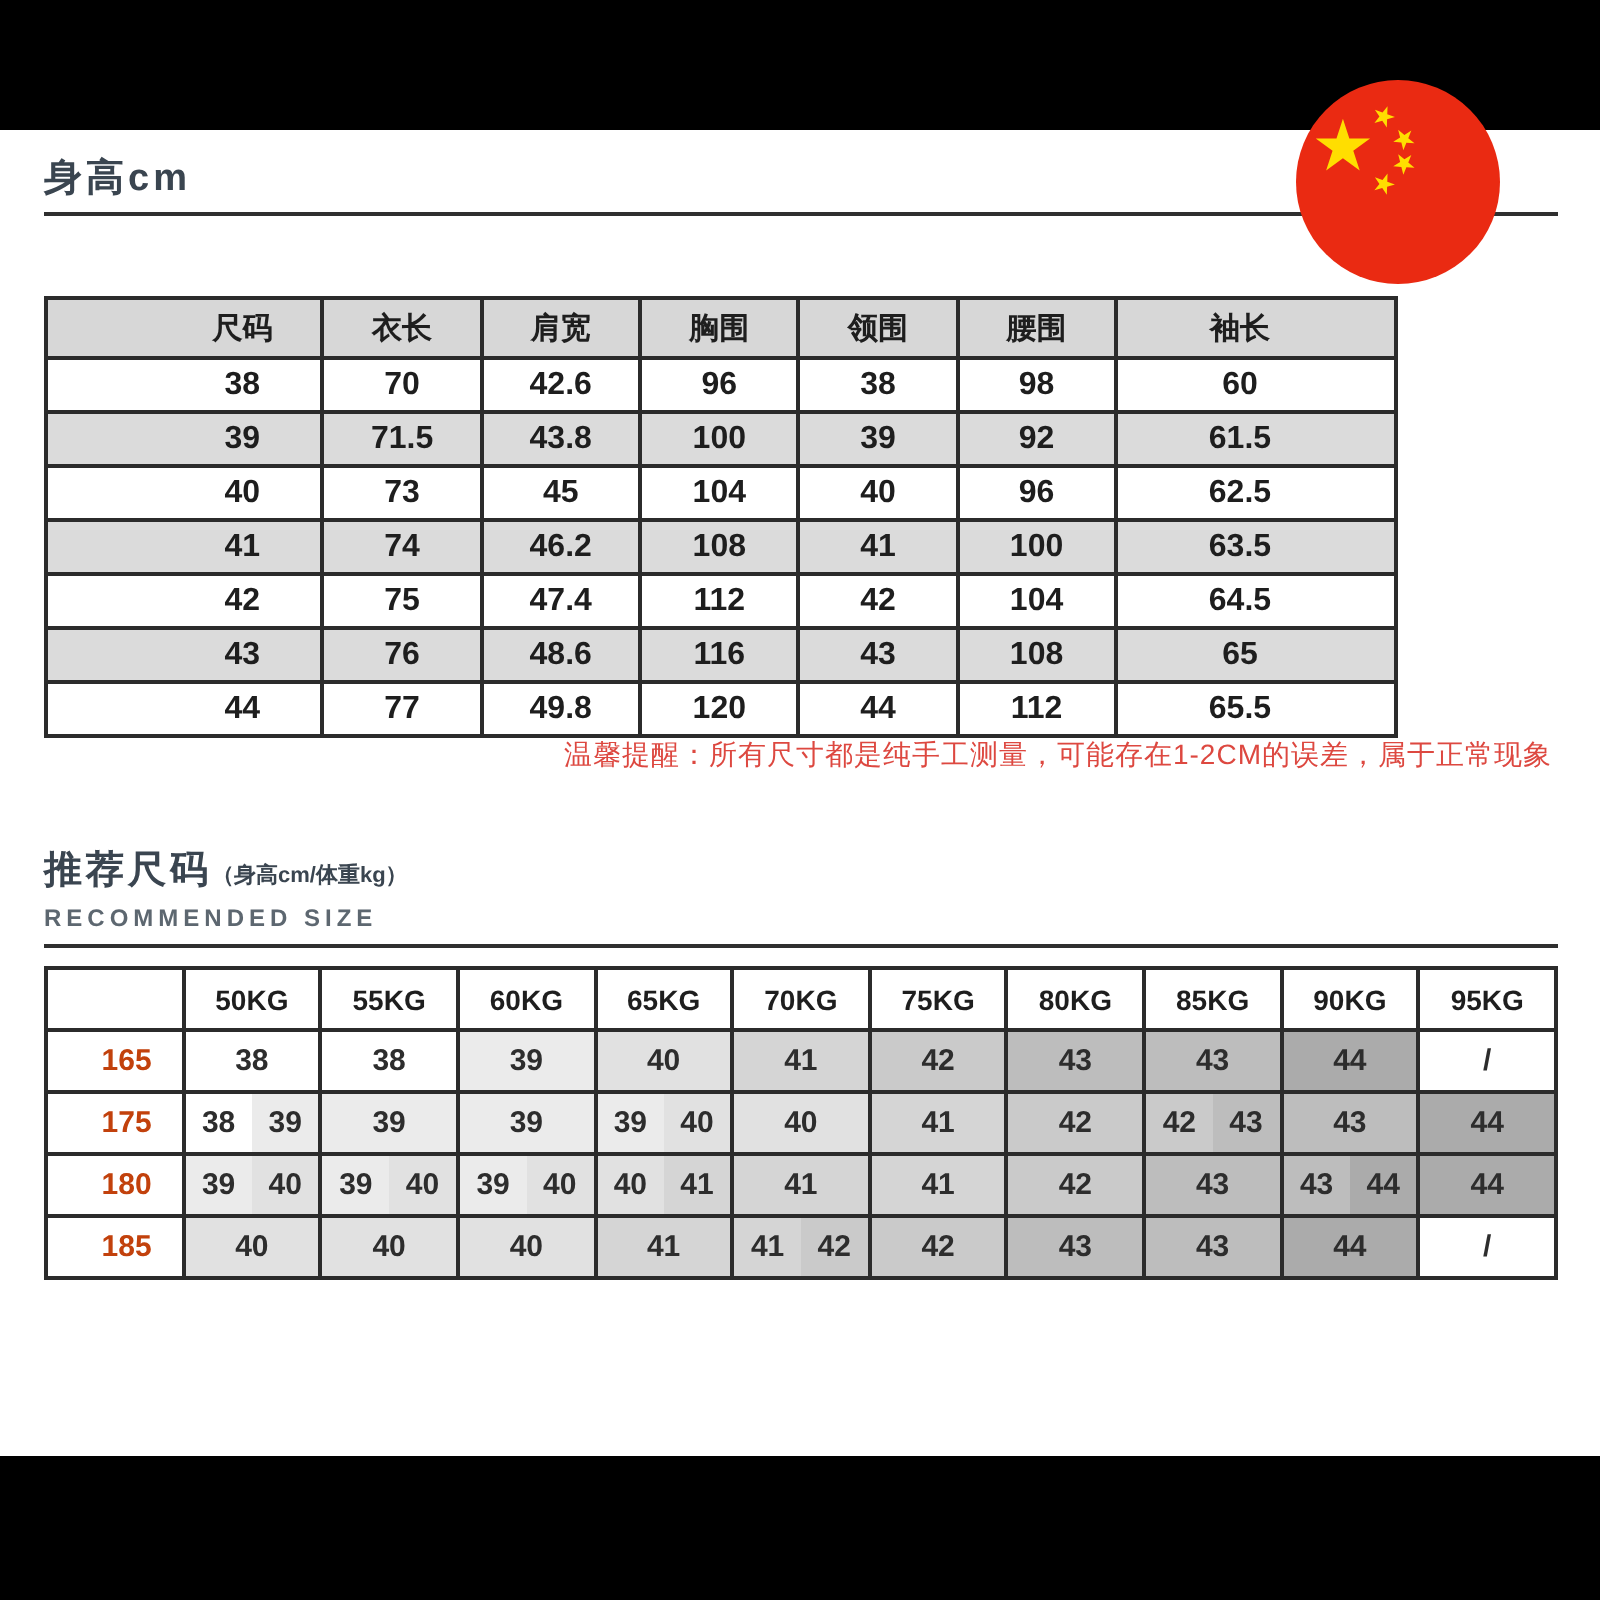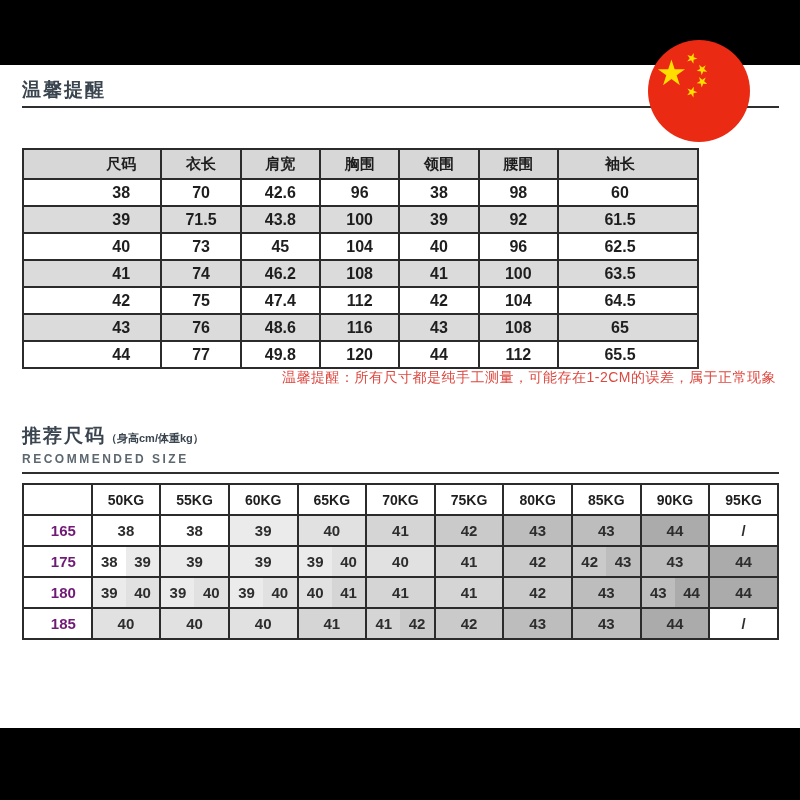--- a/index.html
+++ b/index.html
@@ -26,21 +26,21 @@
   .t1 thead th{background:var(--head-gray,#d7d7d7);height:28px;font-size:15px;}
   .t1 tbody td{height:25px;background:#ffffff;}
   .t1 tbody tr:nth-child(even) td{background:var(--alt-gray,#dbdbdb);}
   .t1 th:first-child,.t1 td:first-child{padding-left:58px;}
   .t1 th:last-child,.t1 td:last-child{padding-right:16px;}
 
   .note{position:absolute;right:24px;top:369px;font-size:14px;font-weight:400;color:var(--note-red,#dd4840);letter-spacing:0.5px;}
 
   .t2{position:absolute;left:22px;top:483px;width:757px;font-size:15px;font-weight:700;color:#2d2d2d;}
   .t2 thead th{background:#ffffff;height:29px;font-size:14px;color:#1e1e1e;}
-  .t2 tbody th{background:#ffffff;height:29px;font-size:15px;color:#701a75;padding-left:12px;}
+  .t2 tbody th{background:#ffffff;height:29px;font-size:15px;color:#c2410c;padding-left:12px;}
   .t2 tbody td{height:29px;}
   .split{display:flex;width:100%;align-items:center;}
   .split span{flex:1;text-align:center;}
 </style>
 </head>
 <body>
 
 <div class="canvas">
 
   <div class="top-bar"></div>
@@ -53,21 +53,21 @@
       <circle cx="50" cy="50" r="50" fill="var(--flag-red,#ea2a12)"></circle>
       <use href="#star" transform="translate(23,33) scale(14)" fill="var(--flag-yellow,#ffde00)"></use>
       <use href="#star" transform="translate(43,18) scale(5.5) rotate(20)" fill="var(--flag-yellow,#ffde00)"></use>
       <use href="#star" transform="translate(53,29) scale(5.5) rotate(40)" fill="var(--flag-yellow,#ffde00)"></use>
       <use href="#star" transform="translate(53,41) scale(5.5) rotate(40)" fill="var(--flag-yellow,#ffde00)"></use>
       <use href="#star" transform="translate(43,51) scale(5.5) rotate(20)" fill="var(--flag-yellow,#ffde00)"></use>
     </svg>
   </div>
 
   <div class="sec-header sec1">
-    <div class="title-zh">温馨提醒</div>
+    <div class="title-zh">身高cm</div>
   </div>
 
   <table class="t1">
     <colgroup>
       <col style="width:20.5%">
         <col style="width:11.75%">
         <col style="width:11.75%">
       <col style="width:11.75%">
         <col style="width:11.75%">
         <col style="width:11.75%">

